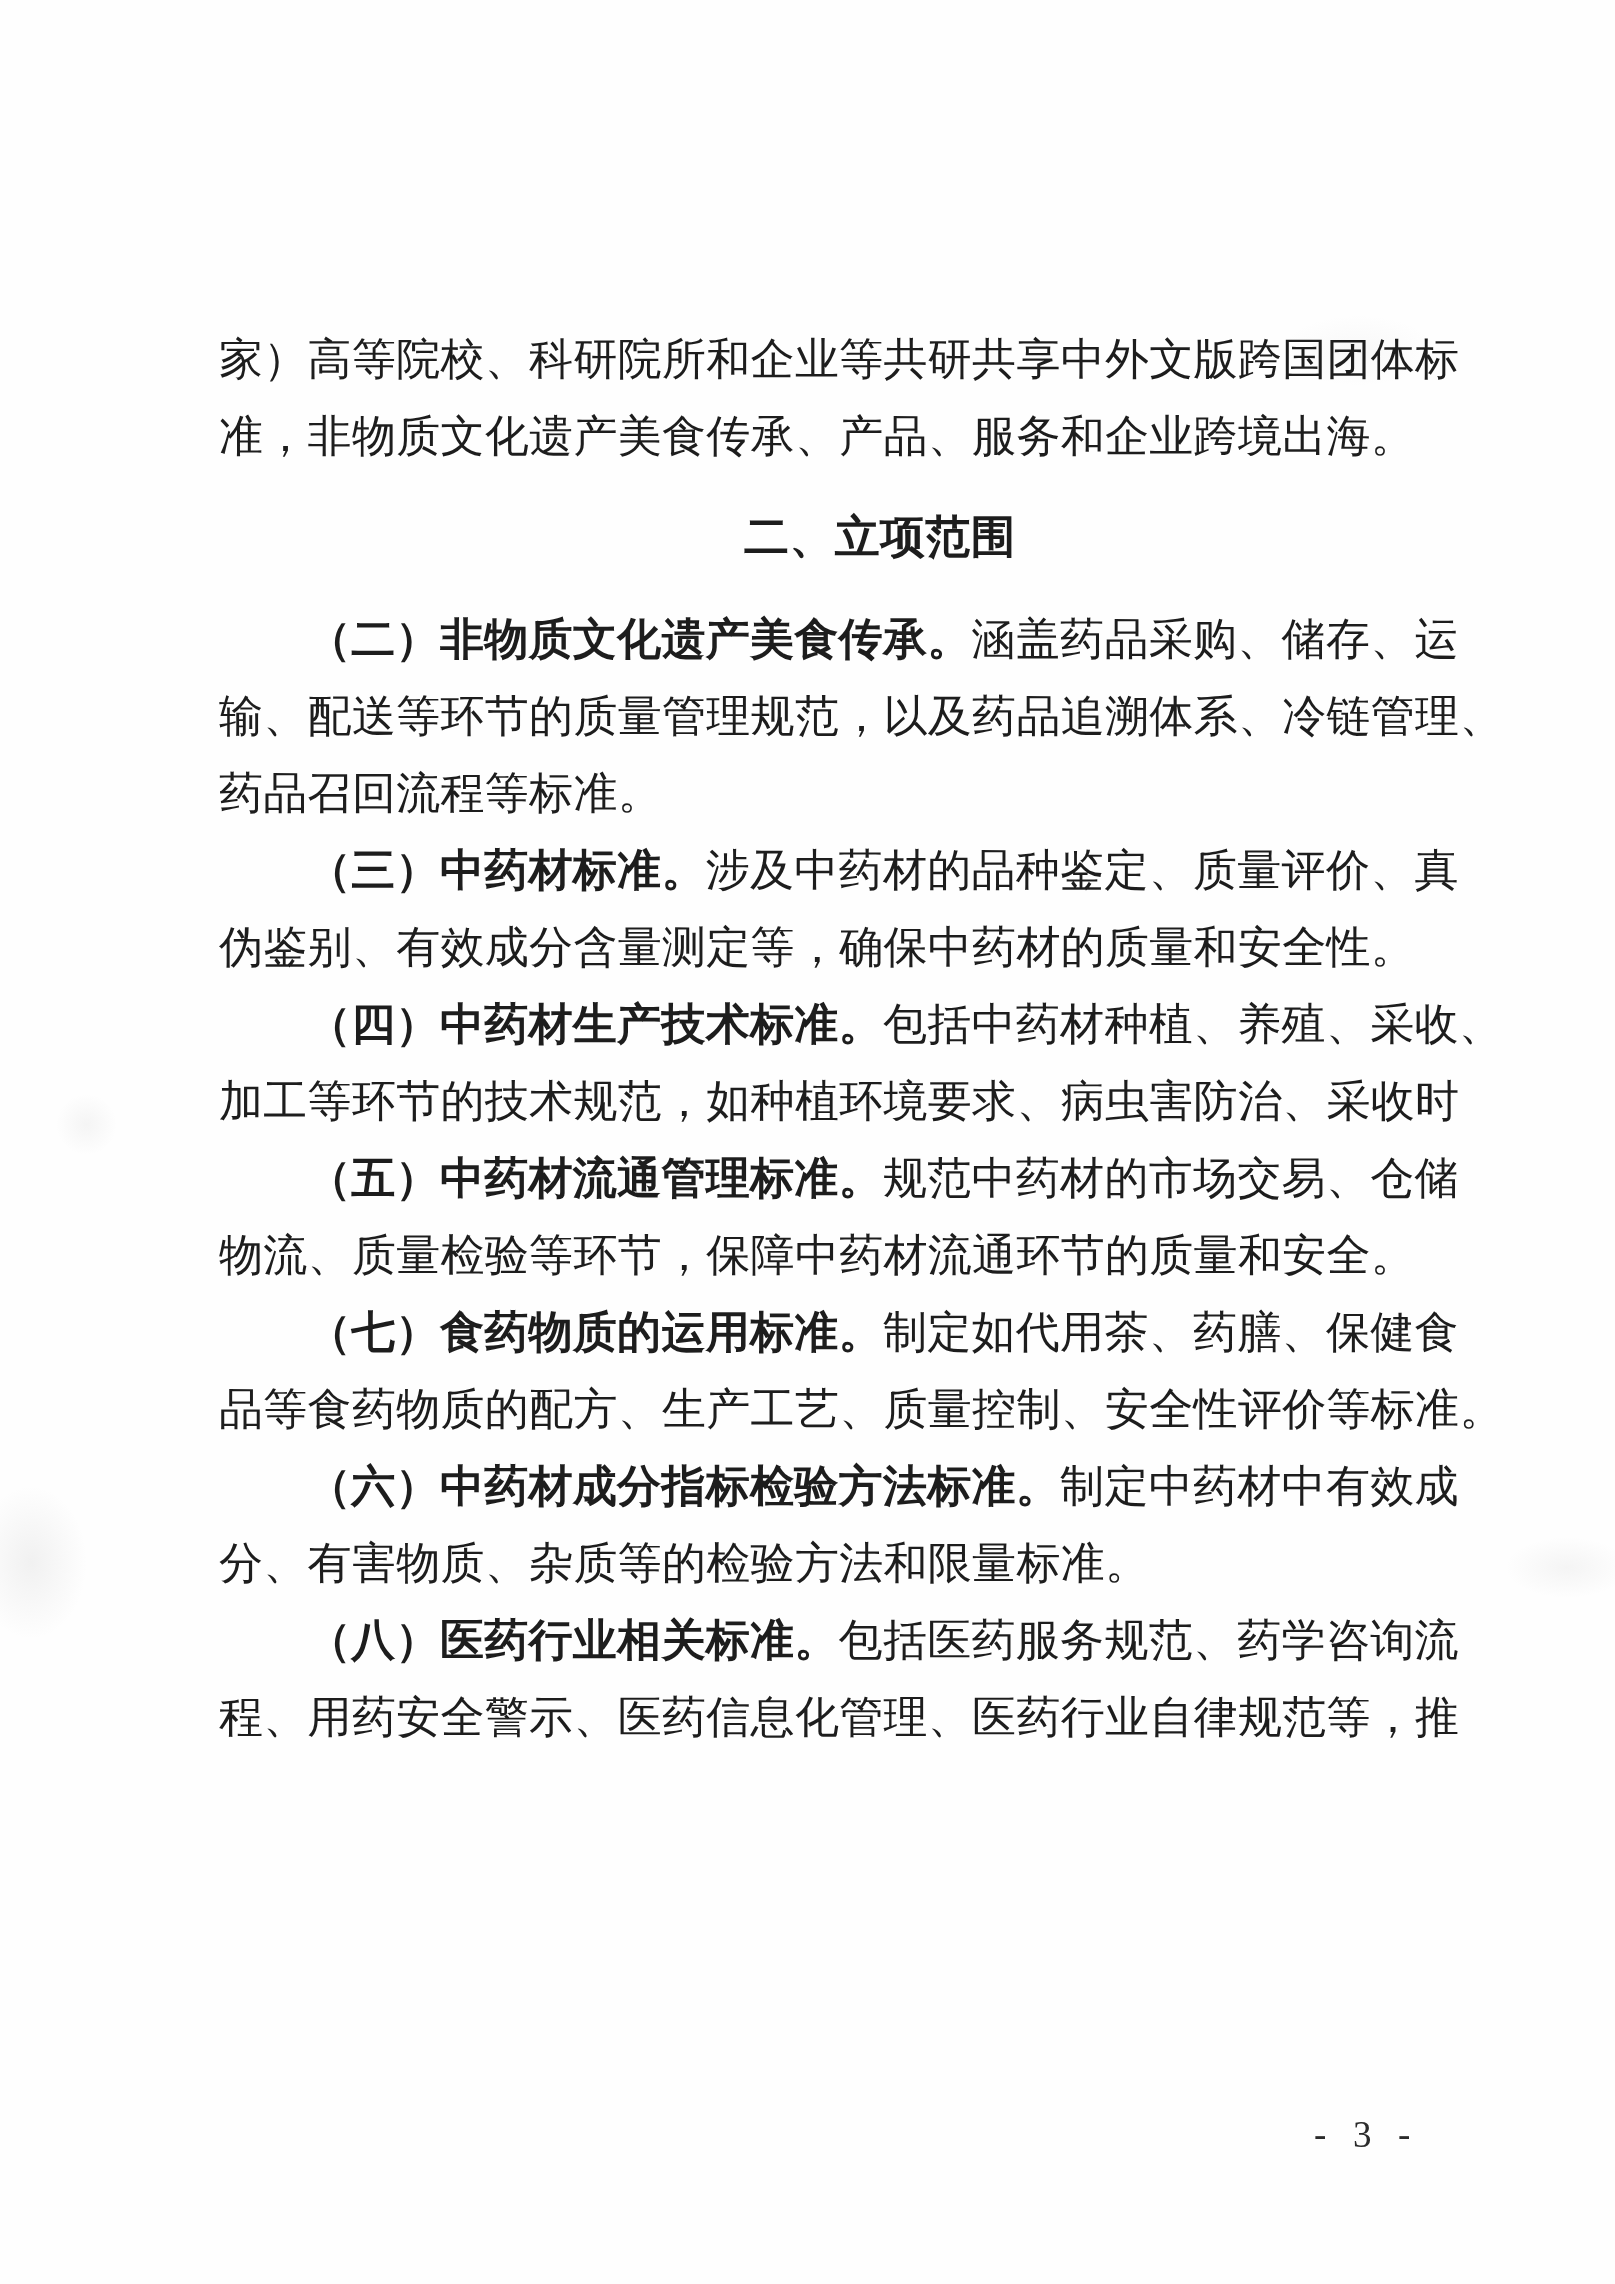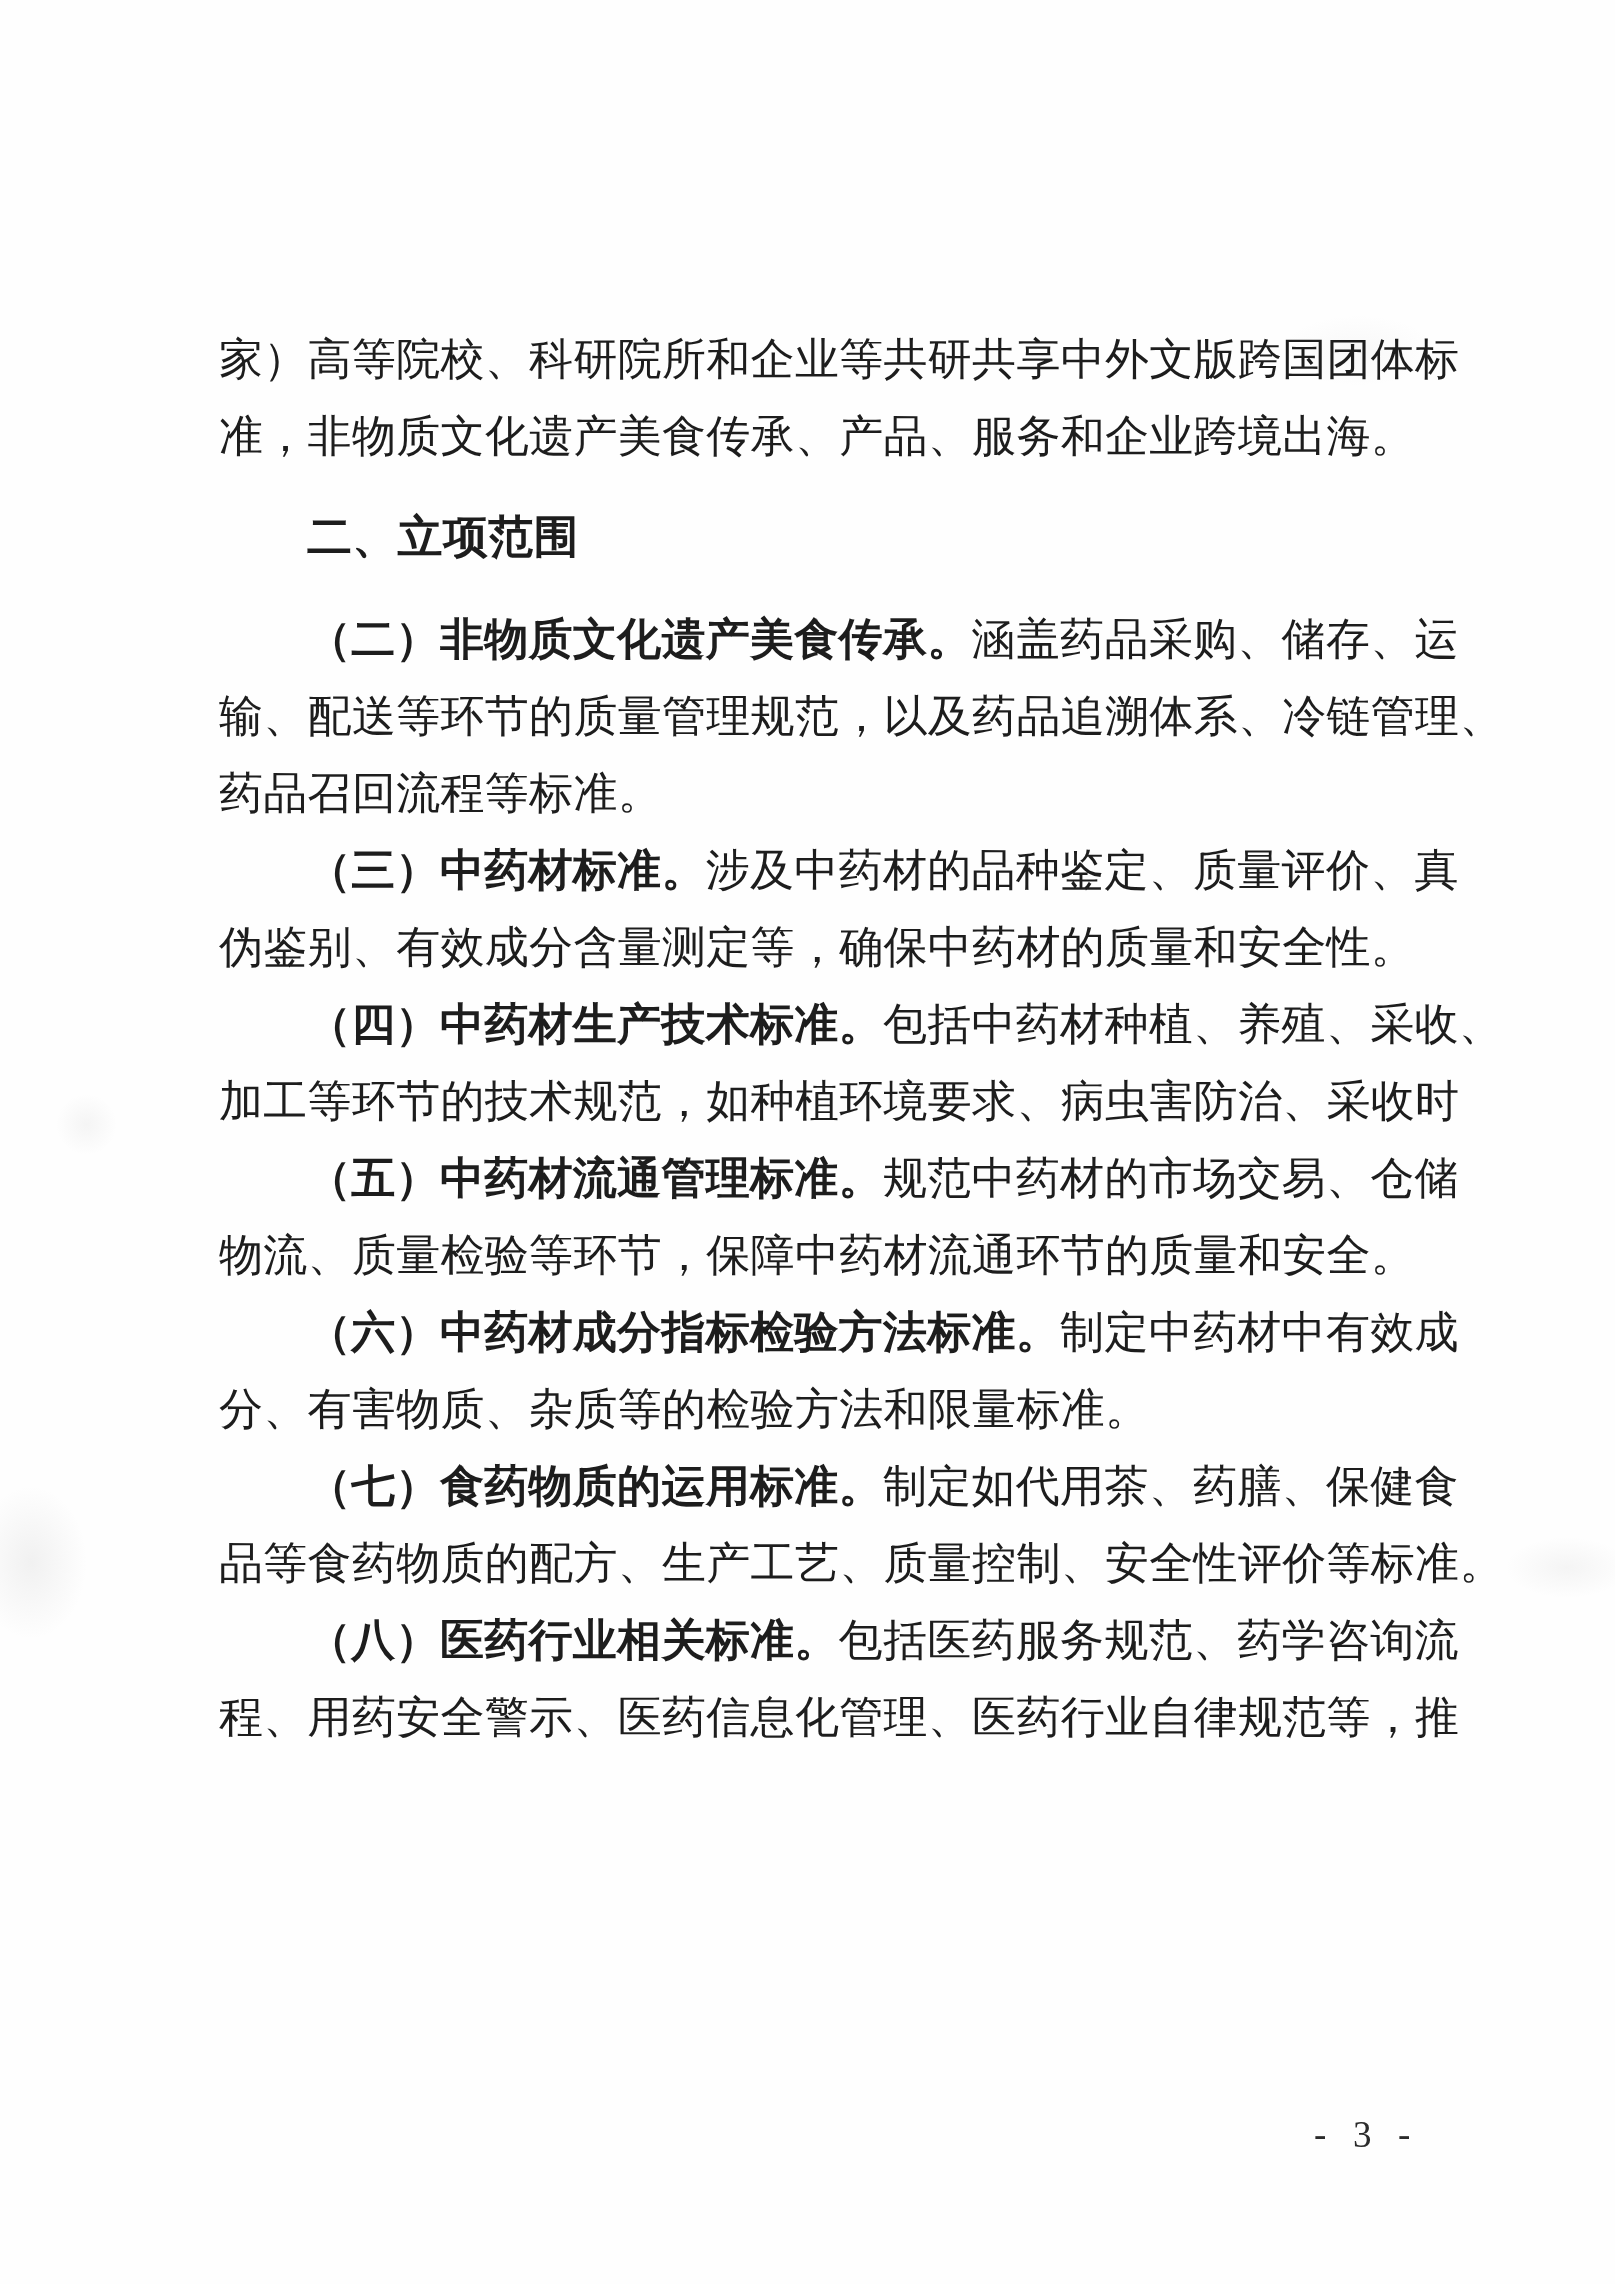--- a/index.html
+++ b/index.html
@@ -36,20 +36,21 @@
   .lead { font-weight: 700; }
   .heading-ln {
     height: 77px;
     line-height: 77px;
     margin-top: 24.4px;
     margin-bottom: 24.4px;
     padding-left: 88px;
     font-weight: 700;
     font-size: 45px;
     white-space: nowrap;
+    text-align: center;
   }
   .page-number {
     position: absolute;
     left: 1314px;
     top: 2109px;
     font-size: 37px;
     line-height: 51px;
     letter-spacing: 3.1px;
     word-spacing: 11.2px;
     color: #2b2b2b;
@@ -112,27 +113,27 @@
       <div class="ln indent"><span class="lead">（四）中药材生产技术标准。</span><span>包括中药材种植、养殖、采收、</span></div>
       <div class="ln">加工等环节的技术规范，如种植环境要求、病虫害防治、采收时</div>
     </div>
 
     <div class="para">
       <div class="ln indent"><span class="lead">（五）中药材流通管理标准。</span><span>规范中药材的市场交易、仓储</span></div>
       <div class="ln">物流、质量检验等环节，保障中药材流通环节的质量和安全。</div>
     </div>
 
     <div class="para">
-      <div class="ln indent"><span class="lead">（六）中药材成分指标检验方法标准。</span><span>制定中药材中有效成</span></div>
-      <div class="ln">分、有害物质、杂质等的检验方法和限量标准。</div>
+      <div class="ln indent"><span class="lead">（七）食药物质的运用标准。</span><span>制定如代用茶、药膳、保健食</span></div>
+      <div class="ln">品等食药物质的配方、生产工艺、质量控制、安全性评价等标准。</div>
     </div>
 
     <div class="para">
-      <div class="ln indent"><span class="lead">（七）食药物质的运用标准。</span><span>制定如代用茶、药膳、保健食</span></div>
-      <div class="ln">品等食药物质的配方、生产工艺、质量控制、安全性评价等标准。</div>
+      <div class="ln indent"><span class="lead">（六）中药材成分指标检验方法标准。</span><span>制定中药材中有效成</span></div>
+      <div class="ln">分、有害物质、杂质等的检验方法和限量标准。</div>
     </div>
 
     <div class="para">
       <div class="ln indent"><span class="lead">（八）医药行业相关标准。</span><span>包括医药服务规范、药学咨询流</span></div>
       <div class="ln">程、用药安全警示、医药信息化管理、医药行业自律规范等，推</div>
     </div>
 
   </div>
 
   <div class="page-number">- 3 -</div>

